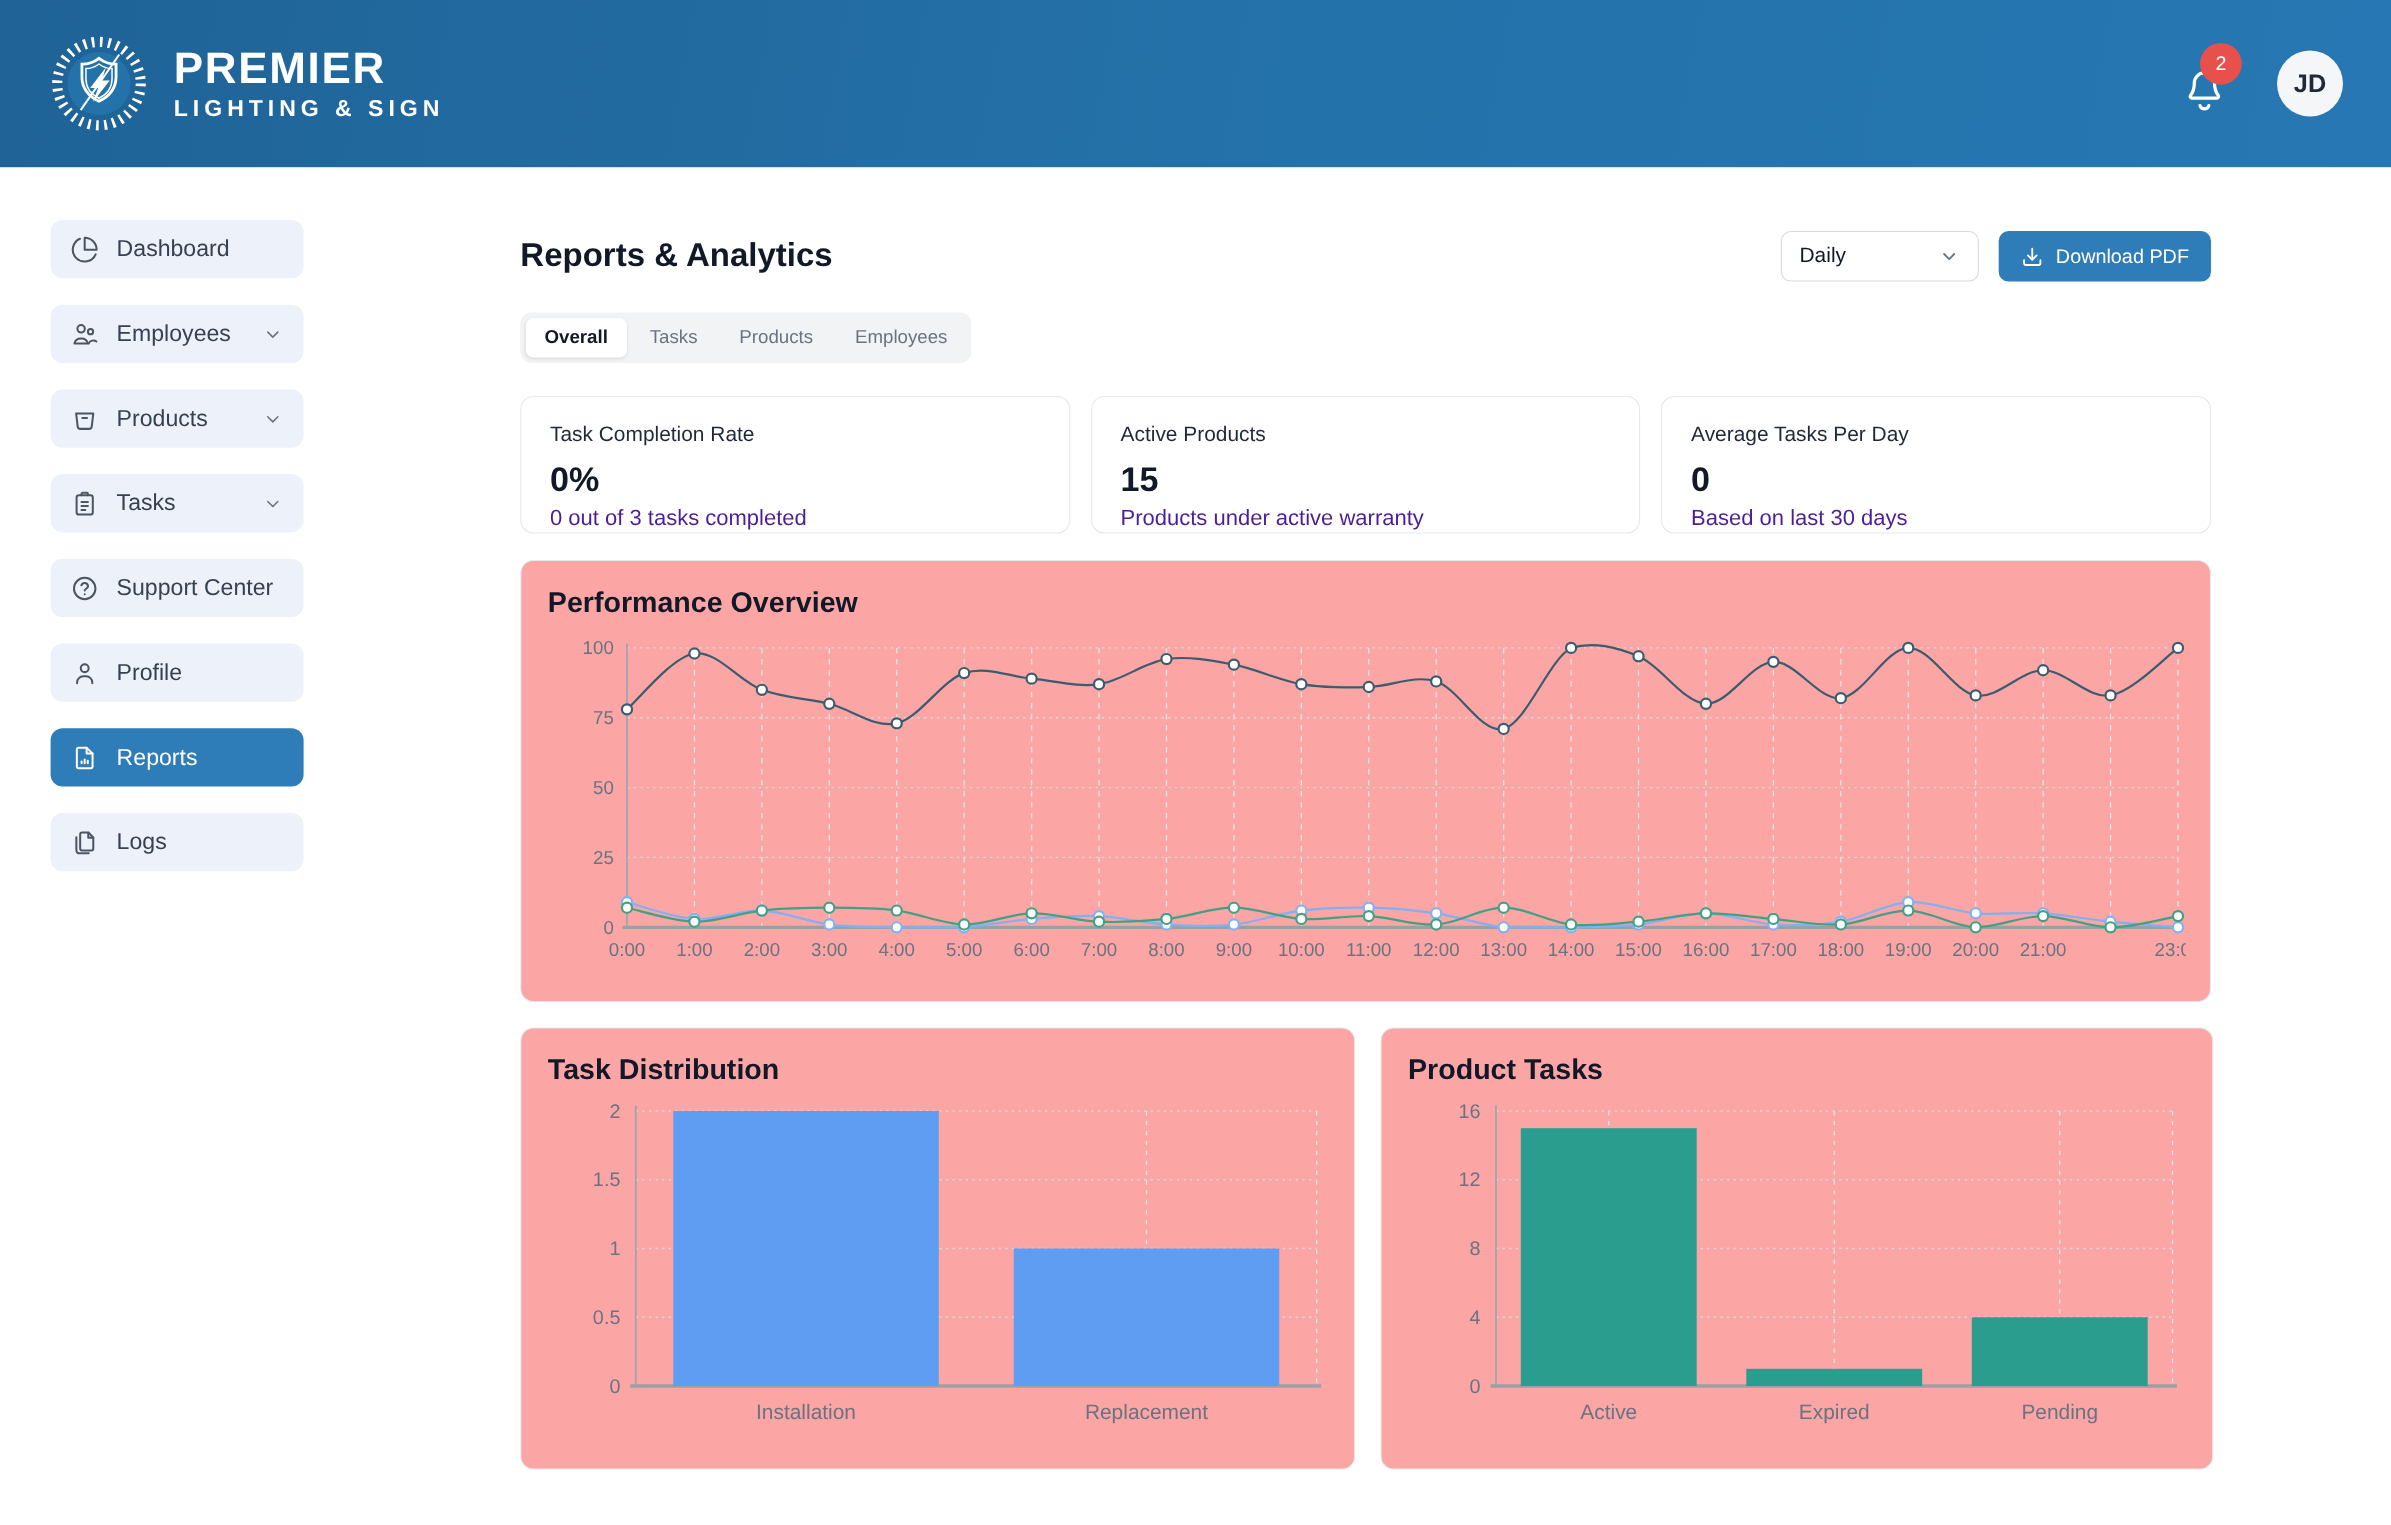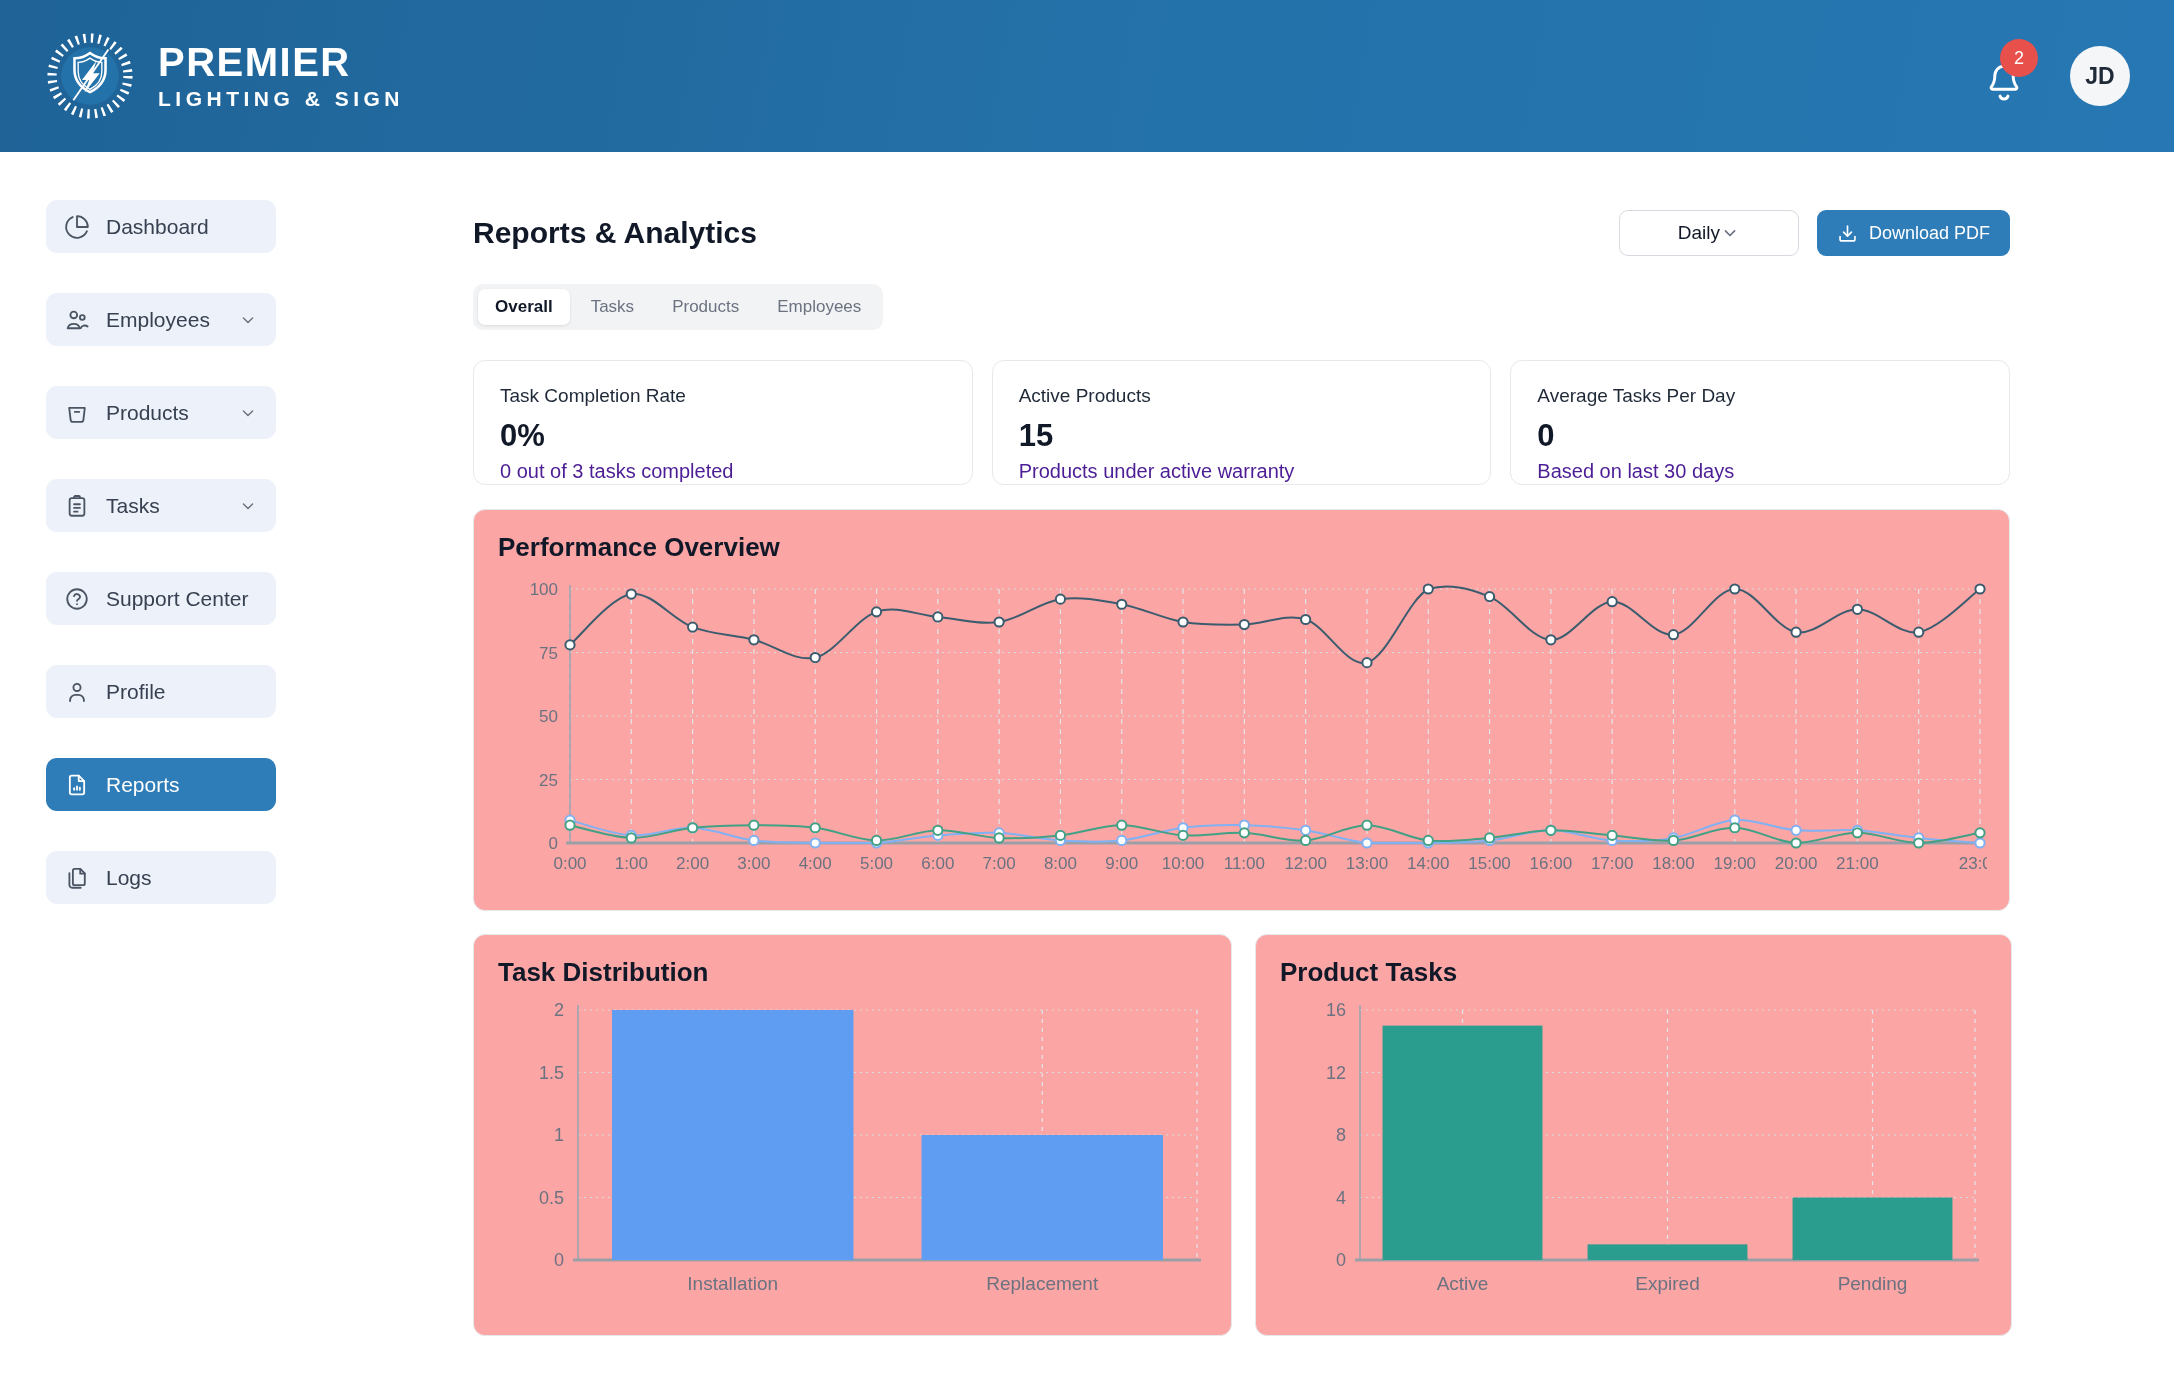--- a/index.html
+++ b/index.html
@@ -17,38 +17,38 @@
   .brand-line2 { font-size:21px; font-weight:700; letter-spacing:4.5px; margin-top:4px; }
   .header-right { display:flex; align-items:center; gap:38px; }
   .bell-wrap { position:relative; width:52px; height:58px; cursor:pointer; }
   .bell-wrap svg { position:absolute; left:2px; bottom:0; width:44px; height:48px; }
   .badge { position:absolute; right:-6px; top:-8px; min-width:38px; height:38px; border-radius:50%;
     background:#e8504c; color:#fff; font-size:18px; display:flex; align-items:center; justify-content:center; }
   .avatar { width:60px; height:60px; border-radius:50%; background:#f5f6f8; color:#1f2937;
     font-size:23px; font-weight:700; display:flex; align-items:center; justify-content:center; cursor:pointer; }
 
   
-  .sidebar { position:absolute; left:46px; top:200px; width:230px; display:flex; flex-direction:column; gap:40px; }
+  .sidebar { position:absolute; left:46px; top:200px; width:230px; display:flex; flex-direction:column; gap:24px; }
   .side-item { height:53px; border-radius:11px; background:#edf1f9; display:flex; align-items:center;
     padding:0 18px; gap:16px; color:#374151; font-size:21px; cursor:pointer; }
   .side-item .s-icon { width:26px; height:26px; flex:0 0 auto; display:flex; }
   .side-item .s-icon svg { width:26px; height:26px; stroke:#4b5563; }
   .side-item .s-label { flex:1 1 auto; white-space:nowrap; }
   .side-item .s-chev { width:20px; height:20px; }
   .side-item .s-chev svg { width:20px; height:20px; stroke:#6b7280; }
   .side-item.active { background:#2e7cb8; color:#ffffff; }
   .side-item.active .s-icon svg { stroke:#ffffff; }
 
   
   .main { position:absolute; left:473px; top:152px; width:1537px; }
   .title-row { margin-top:58px; display:flex; align-items:center; justify-content:space-between; }
   .page-title { font-size:30px; font-weight:700; color:#111827; }
   .controls { display:flex; align-items:center; gap:18px; }
   .select { width:180px; height:46px; border:1px solid #d6dae0; border-radius:9px; background:#fff;
-    display:flex; align-items:center; justify-content:center; padding:0 16px; font-size:19px; cursor:pointer; }
+    display:flex; align-items:center; justify-content:space-between; padding:0 16px; font-size:19px; cursor:pointer; }
   .select svg { width:20px; height:20px; stroke:#6b7280; }
   .btn-primary { height:46px; border:none; border-radius:9px; background:#2e7cb8; color:#fff;
     font-size:18px; font-family:inherit; display:flex; align-items:center; gap:11px; padding:0 20px; cursor:pointer; }
   .btn-primary svg { width:21px; height:21px; stroke:#fff; }
 
   .tabs { margin-top:28px; display:inline-flex; background:#f2f3f5; border-radius:10px; padding:5px; gap:4px; }
   .tab { height:36px; display:flex; align-items:center; padding:0 17px; border-radius:7px;
     font-size:17px; color:#6b7280; cursor:pointer; }
   .tab.active { background:#ffffff; color:#111827; font-weight:700; box-shadow:0 1px 3px rgba(0,0,0,.10); }
 

